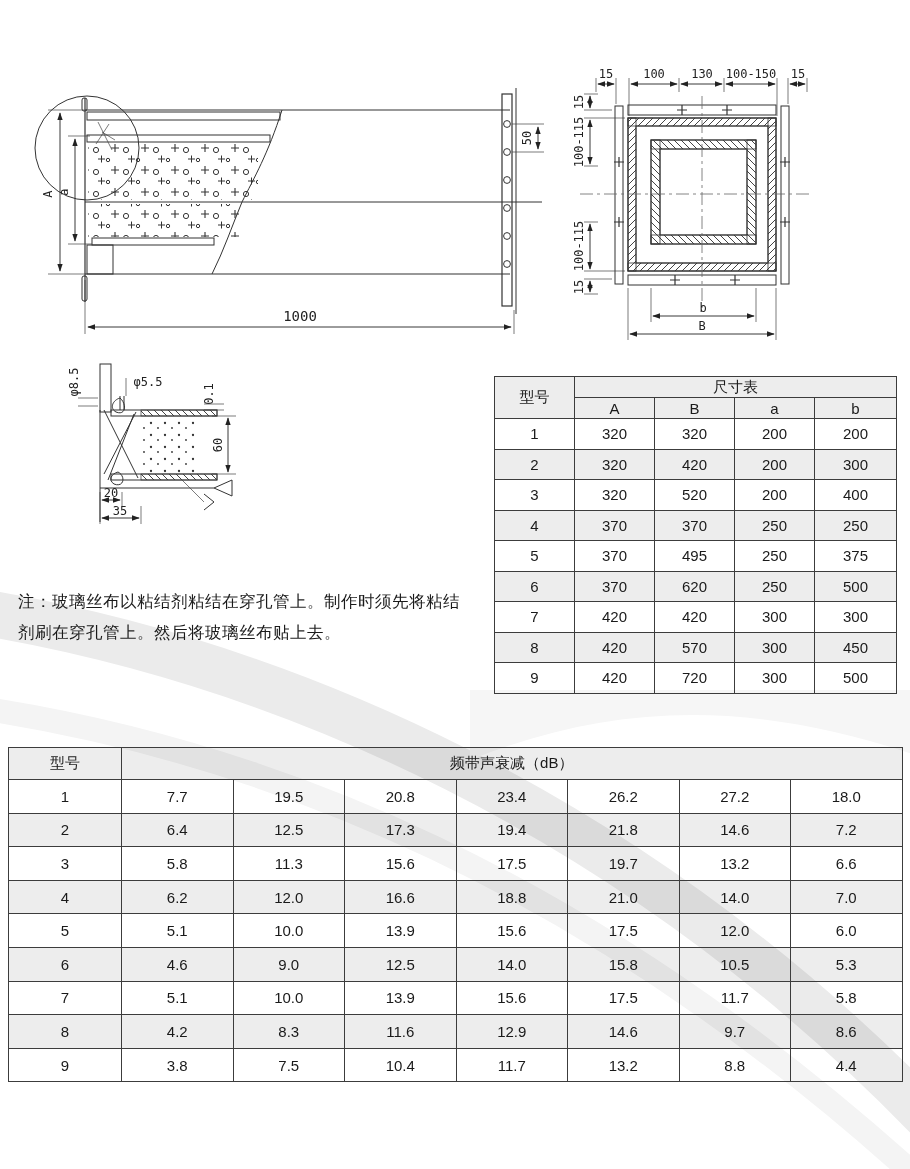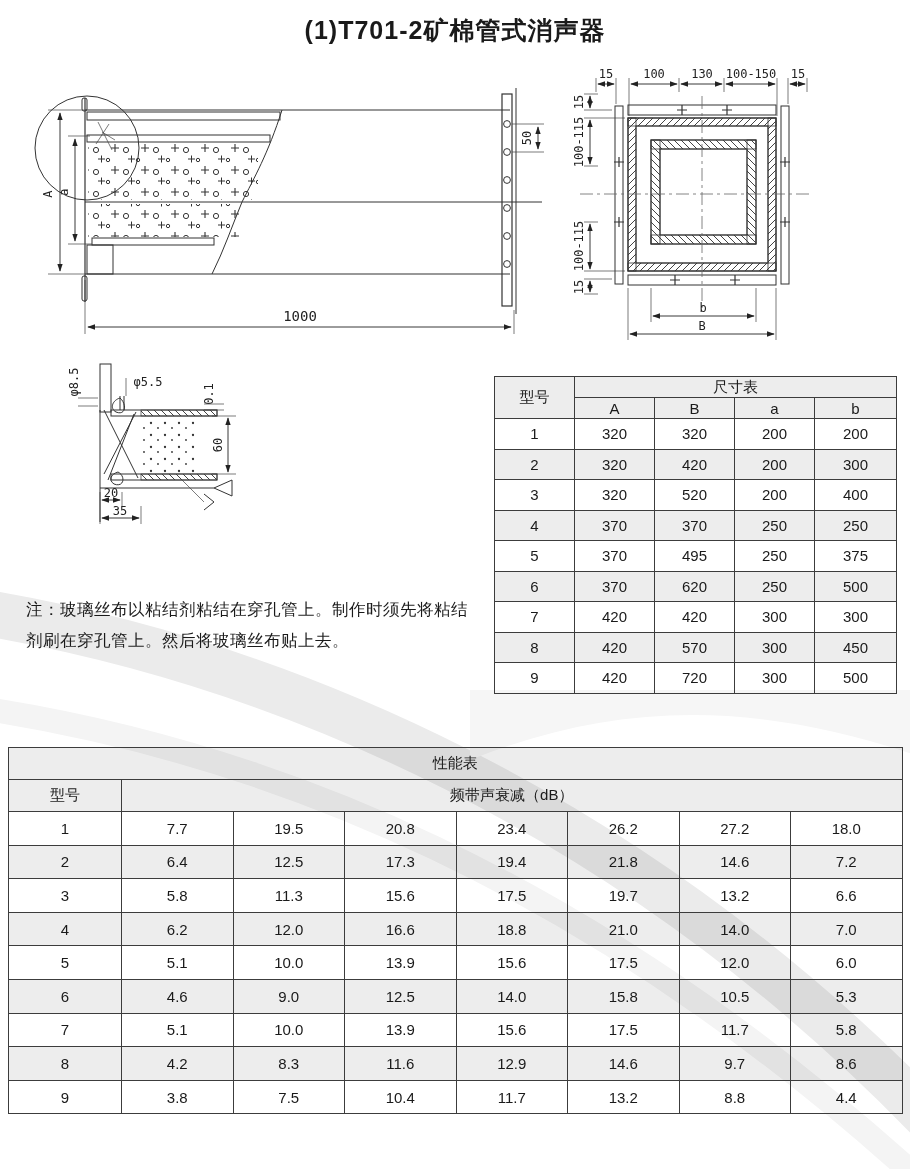--- a/index.html
+++ b/index.html
@@ -12,21 +12,21 @@
   .title{
     position:absolute; top:14px; left:0; width:100%; text-align:center;
     font-size:25px; font-weight:bold; letter-spacing:1px; margin:0; z-index:2;
   }
   .drawing{position:absolute; z-index:2; overflow:visible;}
   #side-view{left:30px; top:78px;}
   #cross-section{left:572px; top:66px;}
   #detail-view{left:64px; top:348px;}
   .note{
     position:absolute; left:18px; top:586px; width:452px; z-index:2;
-    font-size:16.5px; line-height:1.85; margin:8px; letter-spacing:0.5px;
+    font-size:16.5px; line-height:1.85; margin:0; letter-spacing:0.5px;
   }
   table{border-collapse:collapse; table-layout:fixed; position:absolute; z-index:2;padding-left:48px;}
   th,td{
     border:1.5px solid #3c3c3c; text-align:center; vertical-align:middle;
     font-size:15px; font-weight:normal; padding:0; background:transparent;
   }
   .shade{background:rgba(0,0,0,0.072);}
   .dim-table{left:494px; top:376px; width:402px;}
   .dim-table thead th{height:20px;}
   .dim-table tbody td{height:29.5px;}
@@ -49,21 +49,20 @@
 <body>
 
 <div class="page">
 
   <svg class="watermark" width="910" height="1169" viewBox="0 0 910 1169">
     <path d="M-20,612 C280,662 630,810 930,1120" stroke="#ebebeb" stroke-width="46" fill="none"></path>
     <path d="M-20,708 C270,752 590,880 920,1180" stroke="#f4f4f4" stroke-width="24" fill="none"></path>
     <path d="M470,760 C620,700 760,700 930,760 L930,690 L470,690 Z" fill="#f6f6f6"></path>
   </svg>
 
-  <h1 class="title">(1)T701-2矿棉管式消声器</h1>
 
   <svg id="side-view" class="drawing" width="545" height="272" viewBox="0 0 545 272">
     <defs>
       <pattern id="h45" width="7" height="7" patternUnits="userSpaceOnUse">
         <path d="M0,7 L7,0" stroke="#444" stroke-width="1"></path>
       </pattern>
       <pattern id="h135" width="7" height="7" patternUnits="userSpaceOnUse">
         <path d="M0,0 L7,7" stroke="#444" stroke-width="1"></path>
       </pattern>
       <pattern id="xh" width="8" height="8" patternUnits="userSpaceOnUse">
@@ -370,23 +369,20 @@
         <col style="width:111.5px">
         <col style="width:111.5px">
         <col style="width:111.5px">
       <col style="width:111.5px">
         <col style="width:111.5px">
         <col style="width:111.5px">
         <col style="width:111.5px">
     </colgroup>
     <thead>
       <tr>
-        <th colspan="8" class="shade">性能表</th>
-      </tr>
-      <tr>
         <th class="shade">型号</th>
         <th colspan="7" class="shade">频带声衰减（dB）</th>
       </tr>
     </thead>
     <tbody>
         <tr>
           <td>1</td>
           <td>7.7</td>
           <td>19.5</td>
           <td>20.8</td>

